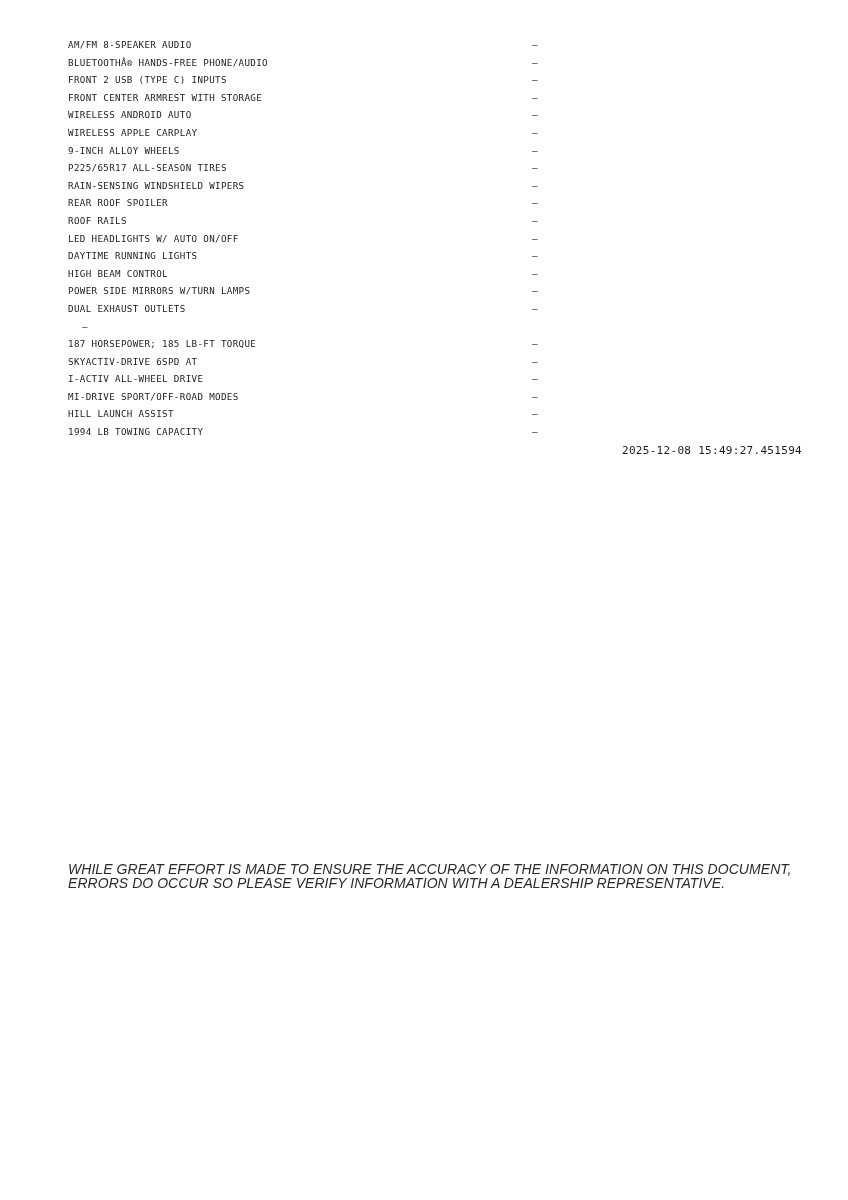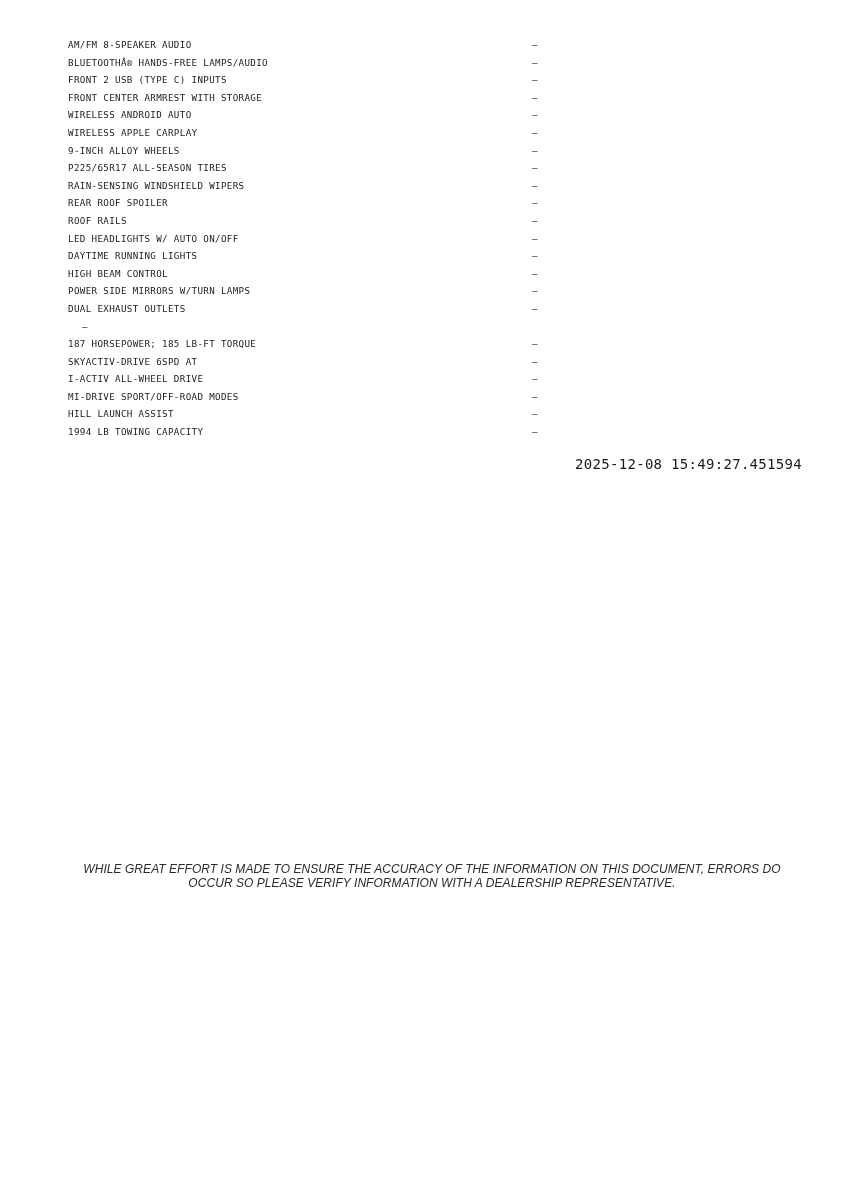--- a/index.html
+++ b/index.html
@@ -43,53 +43,52 @@
   }
   .feature-value {
     flex: 0 0 auto;
     padding-left: 14px;
     text-align: right;
     color: #1b1b1b;
   }
   .timestamp {
     position: absolute;
     right: 46px;
-    top: 456px;
-    font-size: 14px;
+    top: 444px;
+    font-size: 11px;
     letter-spacing: 0.3px;
     color: #1b1b1b;
     white-space: nowrap;
     margin-left: 34px;
   }
   .disclaimer {
     position: absolute;
     left: 68px;
     right: 52px;
     bottom: 78px;
-    text-align: center;
     font-family: "Liberation Sans", sans-serif;
     font-style: italic;
-    font-size: 12px;
+    font-size: 14px;
     line-height: 13.5px;
     letter-spacing: 0.05px;
     color: #2a2a2a;
   }
 </style>
 </head>
 <body>
 
 <div class="page">
 
   <div class="feature-list">
       <div class="feature-row">
         <span class="feature-label">AM/FM 8-SPEAKER AUDIO</span>
         <span class="feature-value">—</span>
       </div>
       <div class="feature-row">
-        <span class="feature-label">BLUETOOTHÂ® HANDS-FREE LAMPS/AUDIO</span>
+        <span class="feature-label">BLUETOOTHÂ® HANDS-FREE PHONE/AUDIO</span>
         <span class="feature-value">—</span>
       </div>
       <div class="feature-row">
         <span class="feature-label">FRONT 2 USB (TYPE C) INPUTS</span>
         <span class="feature-value">—</span>
       </div>
       <div class="feature-row">
         <span class="feature-label">FRONT CENTER ARMREST WITH STORAGE</span>
         <span class="feature-value">—</span>
       </div>

